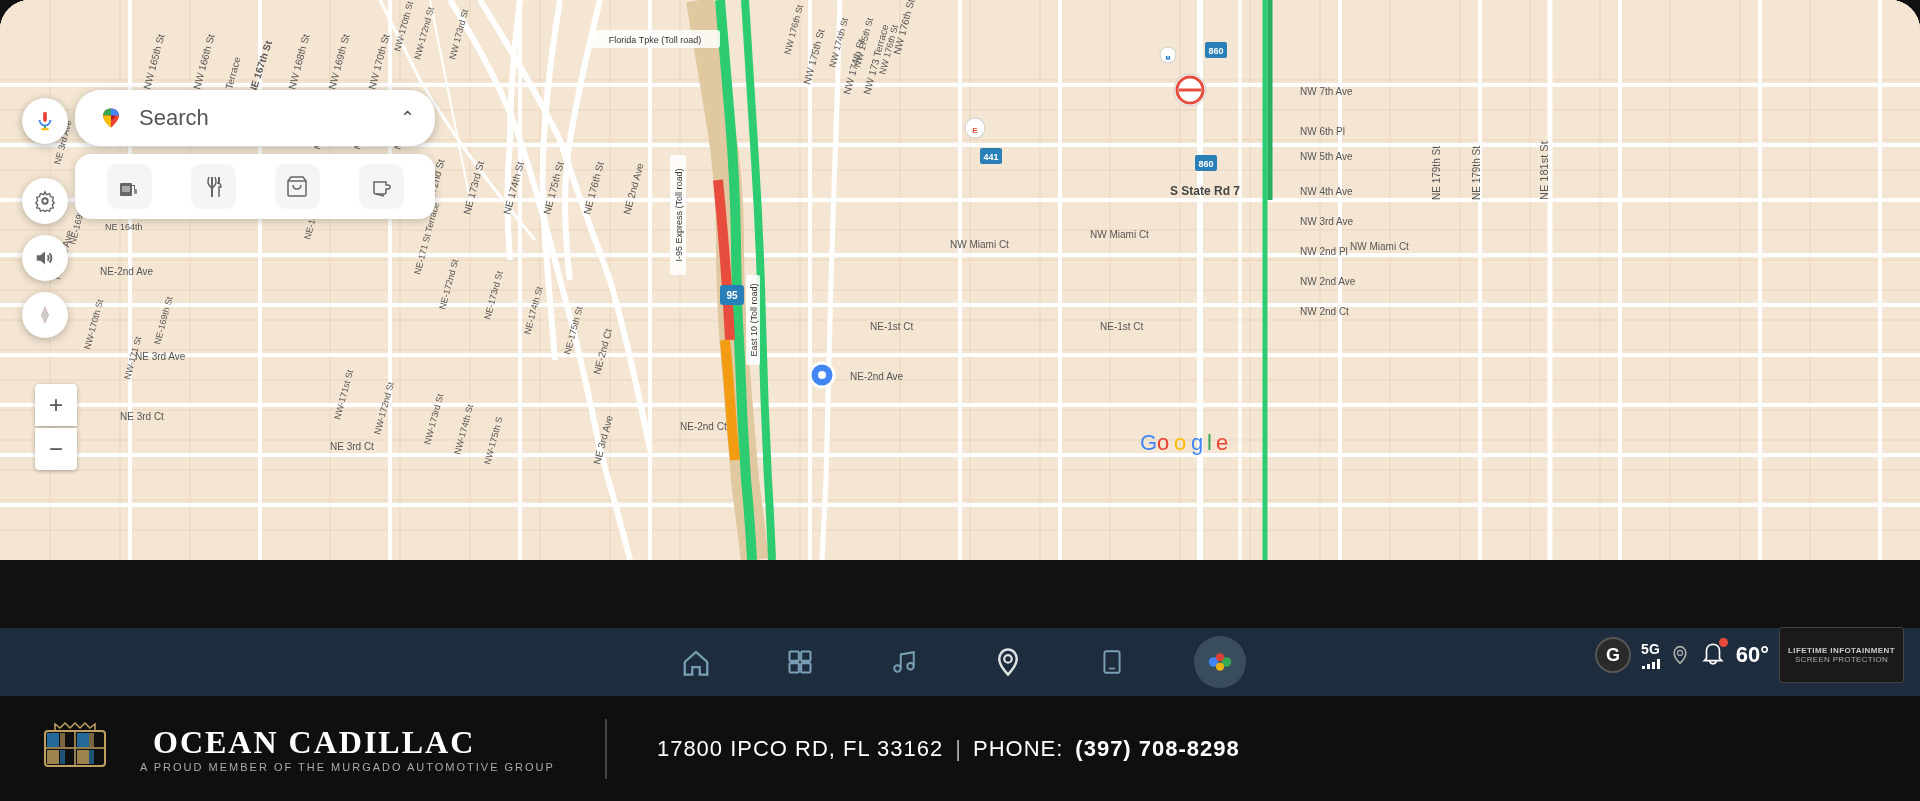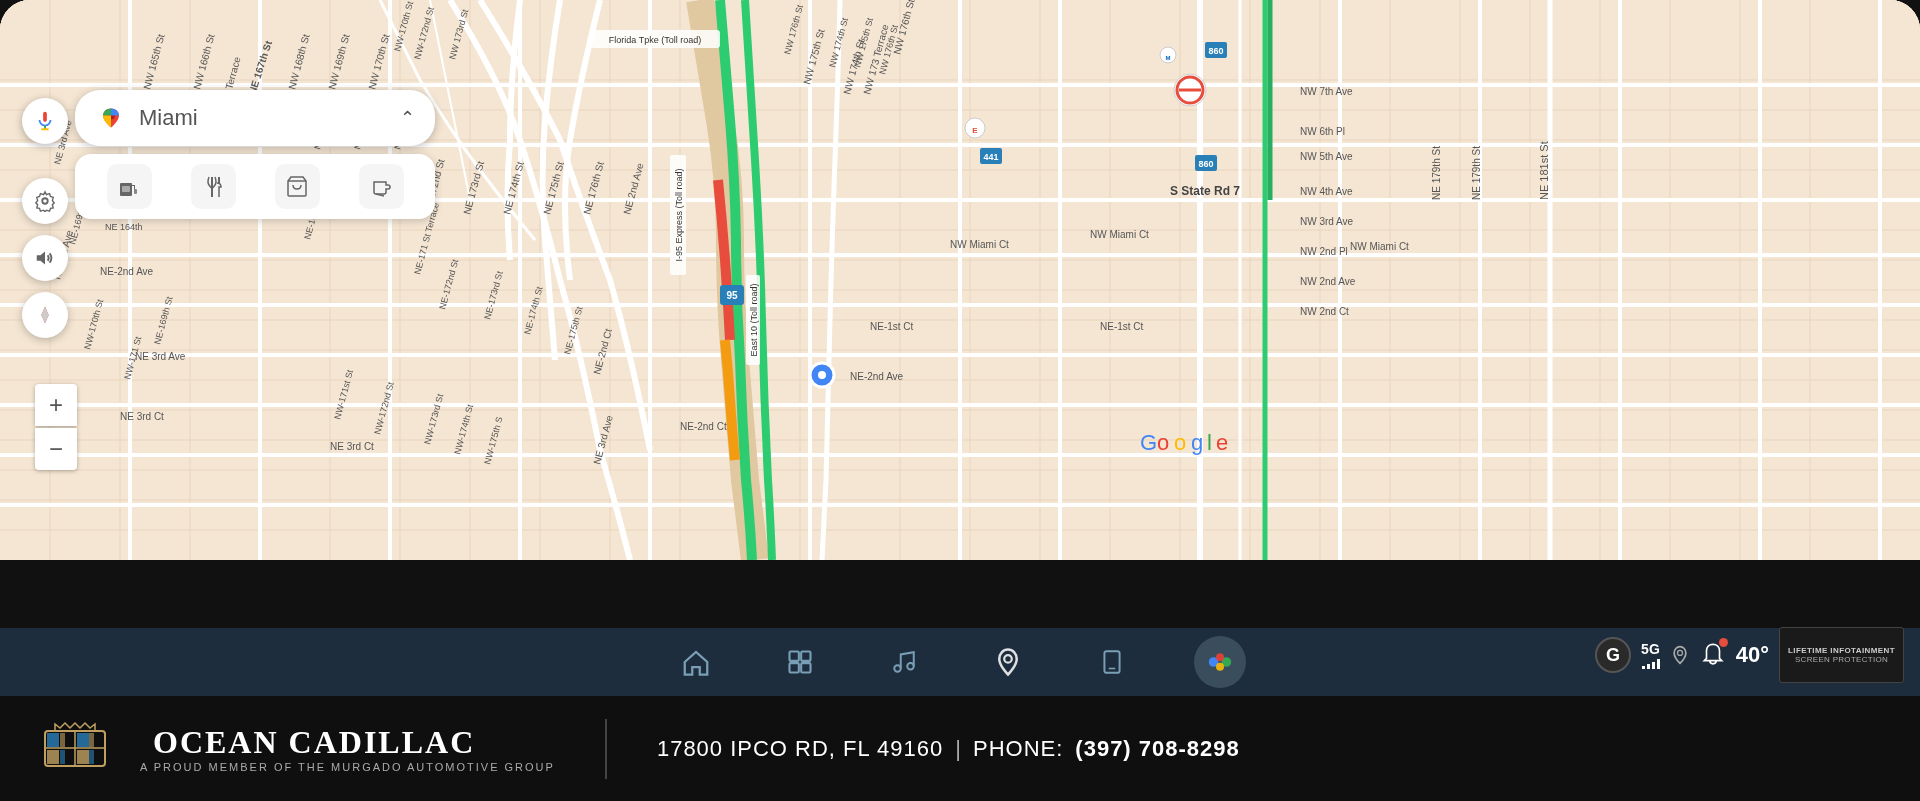--- a/index.html
+++ b/index.html
@@ -495,21 +495,21 @@
         <svg width="32" height="32" viewBox="0 0 40 40">
           <circle cx="20" cy="20" r="20" fill="white"></circle>
           <circle cx="20" cy="20" r="17" fill="white"></circle>
 
           <path d="M20 8 C14 8 10 12 10 17 C10 24 20 32 20 32 C20 32 30 24 30 17 C30 12 26 8 20 8Z" fill="#EA4335"></path>
           <circle cx="20" cy="17" r="5" fill="#B71C1C"></circle>
           <path d="M20 8 C26 8 30 12 30 17 L20 17Z" fill="#4285F4"></path>
           <path d="M20 8 C14 8 10 12 10 17 L20 17Z" fill="#34A853"></path>
           <path d="M10 17 C10 22 14 27 20 32 L20 17Z" fill="#FBBC05"></path>
         </svg>
-        <span style="font-size:22px; color:#555; font-weight:400; flex:1;">Miami</span>
+        <span style="font-size:22px; color:#555; font-weight:400; flex:1;">Search</span>
         <span style="color:#555; font-size:18px;">⌃</span>
       </div>
 
       <div class="quick-access">
         <div class="quick-btn">
           <svg width="24" height="24" viewBox="0 0 24 24">
             <rect x="3" y="8" width="12" height="13" rx="1" fill="#666"></rect>
             <rect x="5" y="11" width="8" height="6" rx="1" fill="#aaa"></rect>
             <path d="M15 10 L18 10 L18 16 L17 16 L17 11 L15 11Z" fill="#666"></path>
             <rect x="17" y="14" width="3" height="5" rx="1" fill="#888"></rect>
@@ -640,21 +640,21 @@
 
     <div style="position:relative;">
       <svg width="26" height="26" viewBox="0 0 24 24">
         <path d="M6 10 C6 6.5 8.5 4 12 4 C15.5 4 18 6.5 18 10 L18 17 L20 19 L4 19 L6 17Z" fill="none" stroke="white" stroke-width="1.5"></path>
         <path d="M9 19 Q9 22 12 22 Q15 22 15 19" fill="none" stroke="white" stroke-width="1.5"></path>
       </svg>
       <div style="position:absolute; top:-2px; right:-2px; width:9px; height:9px; background:#e74c3c; border-radius:50%;"></div>
     </div>
 
     <span style="font-size:22px; font-weight:bold; color:white;">
-      <span>40°</span>
+      <span>60°</span>
     </span>
 
     <div style="background:#1a1a1a; border:1px solid #444; padding:18px 8px; border-radius:3px; display:flex; flex-direction:column; align-items:center;">
       <span style="font-size:8px; color:#ccc; font-weight:bold; letter-spacing:0.4px; white-space:nowrap;">LIFETIME INFOTAINMENT</span>
       <span style="font-size:8px; color:#aaa; letter-spacing:0.3px; white-space:nowrap;text-align:right;">SCREEN PROTECTION</span>
     </div>
   </div>
 
   <div class="dealer-footer">
 
@@ -681,20 +681,20 @@
     </div>
 
     <div class="dealer-name-block">
       <span class="dealer-name">OCEAN CADILLAC</span>
       <span class="dealer-sub">A PROUD MEMBER OF THE  MURGADO AUTOMOTIVE GROUP</span>
     </div>
 
     <div class="dealer-divider"></div>
 
     <div style="display:flex; align-items:center; gap:12px;">
-      <span style="font-size:22px; color:white; letter-spacing:1px;">17800 IPCO RD, FL 49160</span>
+      <span style="font-size:22px; color:white; letter-spacing:1px;">17800 IPCO RD, FL 33162</span>
       <span style="font-size:22px; color:#aaa;">|</span>
       <span style="font-size:22px; color:white; letter-spacing:1px;">PHONE:</span>
       <span style="font-size:22px; color:white; font-weight:bold; letter-spacing:1px;">(397) 708-8298</span>
     </div>
   </div>
 
 </div>
 
 </body></html>

